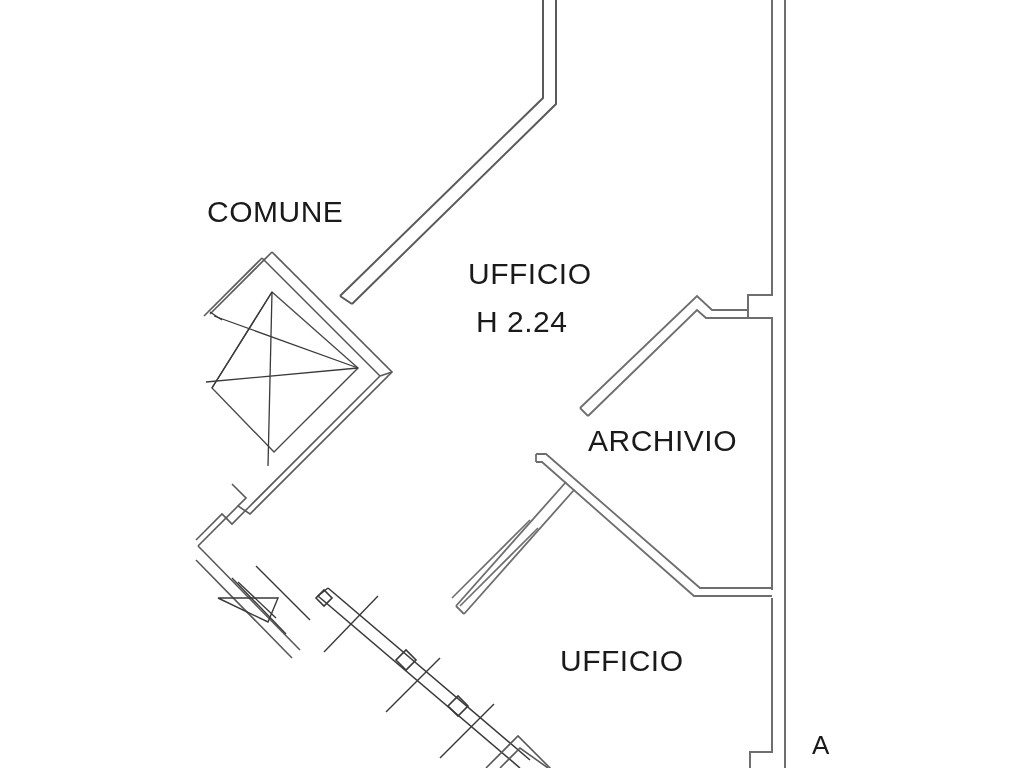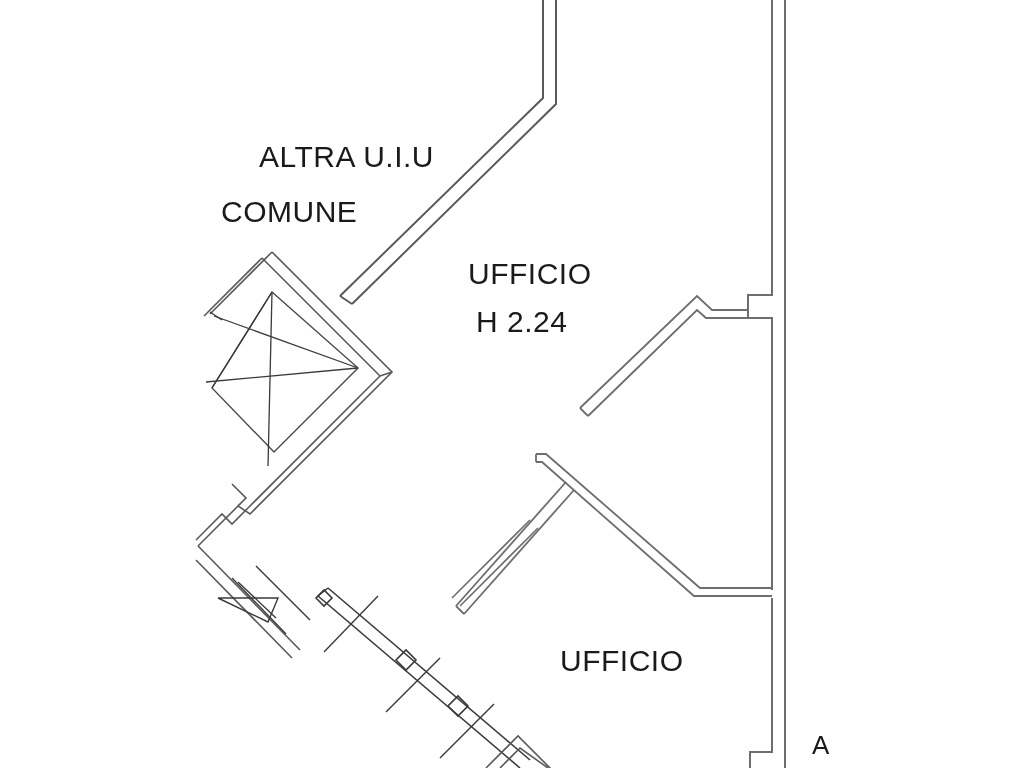--- a/index.html
+++ b/index.html
@@ -24,21 +24,21 @@
   }
   .room-label {
     position: absolute;
     color: #1a1a1a;
     font-family: "Liberation Sans", sans-serif;
     font-weight: 400;
     white-space: nowrap;
     letter-spacing: 0.5px;
   }
   .lbl-altra   { left: 259px; top: 140px; font-size: 30px; }
-  .lbl-comune  { left: 221px; top: 195px; font-size: 30px; }
+  .lbl-comune  { left: 207px; top: 195px; font-size: 30px; }
   .lbl-ufficio1{ left: 468px; top: 257px; font-size: 30px; }
   .lbl-height  { left: 476px; top: 305px; font-size: 30px; }
   .lbl-archivio{ left: 588px; top: 424px; font-size: 30px; }
   .lbl-ufficio2{ left: 560px; top: 644px; font-size: 30px; }
   .lbl-section { left: 812px; top: 730px; font-size: 26px; }
 </style>
 </head>
 <body>
 
 <div id="plan-root">
@@ -164,26 +164,26 @@
       <path d="M 456 606 L 464 614"></path>
     </g>
 
     <g fill="none" stroke="#6e6e6e" stroke-width="1.6">
       <path d="M 452 598 L 530 520"></path>
       <path d="M 460 606 L 538 528"></path>
     </g>
 
   </svg>
 
-  <div class="room-label lbl-altra">ALTRA U.I.U</div>
 
   <div class="room-label lbl-comune">COMUNE</div>
 
   <div class="room-label lbl-ufficio1">UFFICIO</div>
 
   <div class="room-label lbl-height">H 2.24</div>
 
+  <div class="room-label lbl-archivio">ARCHIVIO</div>
 
   <div class="room-label lbl-ufficio2">UFFICIO</div>
 
   <div class="room-label lbl-section">A</div>
 
 </div>
 
 </body></html>

